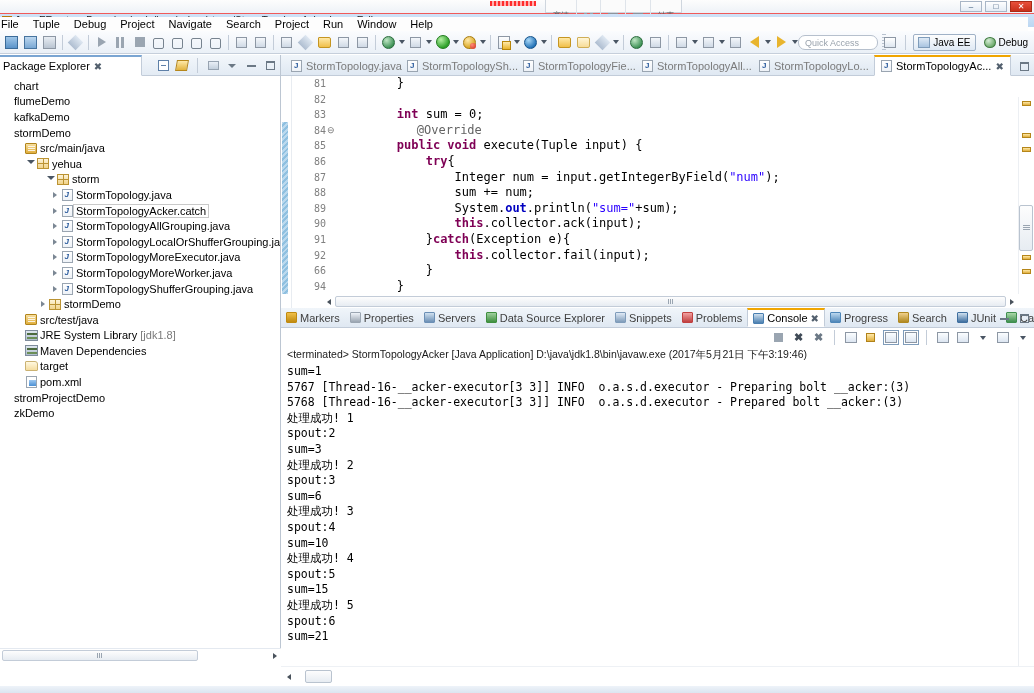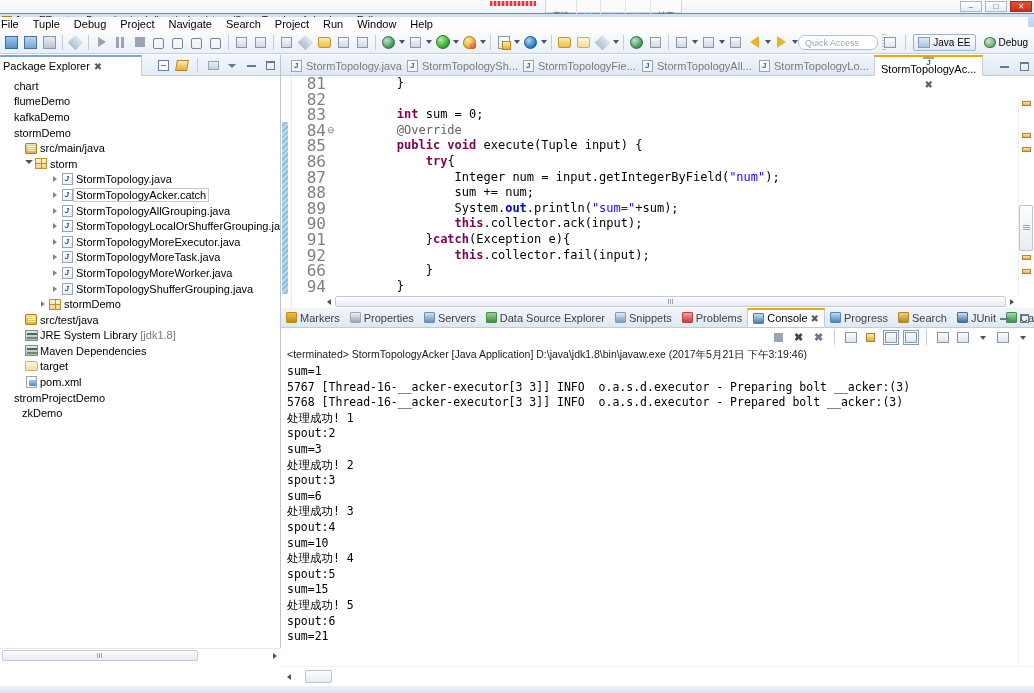--- a/index.html
+++ b/index.html
@@ -214,29 +214,29 @@
                    border-bottom-color: #fff; border-top: 2px solid #f0a500; }
   .ed-tab .x { font-size: 10px; color: #53606e; }
   .ed-tabtools { position: absolute; right: 3px; top: 4px; display: flex; gap: 6px; align-items: center; }
 
   .code-wrap { position: absolute; top: 21px; left: 0; right: 0; bottom: 0; overflow: hidden; }
   .gutter-ann { position: absolute; left: 0; top: 0; width: 11px; height: 100%; background: #fff;
                 border-right: 1px solid #e8ecf1; }
   .gutter-ann .changebar { position: absolute; left: 1px; width: 6px;
      background: repeating-linear-gradient(135deg,#bcd9ee 0 2px,#8fc0e0 2px 4px); }
   .linenos { position: absolute; left: 11px; top: 0; width: 34px; text-align: right;
-             font-family: "DejaVu Sans Mono", monospace; font-size: 16px; color: #808080; }
+             font-family: "DejaVu Sans Mono", monospace; font-size: 10px; color: #808080; }
   .fold-col { position: absolute; left: 46px; top: 0; width: 10px; }
   .code { position: absolute; left: 58px; top: 0; right: 24px;
           font-family: "DejaVu Sans Mono", monospace; font-size: 12px;
           white-space: pre; line-height: 15.6px; }
   .linenos div { line-height: 15.6px; height: 15.6px; }
   .kw { color: #7f0055; font-weight: bold; }
   .str { color: #2a00ff; }
-  .ann { color: #646464; }
+  .ann { color: #646464; margin-left: 20px; }
   .fld { color: #0000c0; font-weight: bold; }
   .ed-vscroll { position: absolute; right: 0; top: 21px; width: 16px; bottom: 14px; background: #fff;
                 border-left: 1px solid #eceff3; }
   .ed-vthumb { position: absolute; right: 1px; top: 108px; width: 14px; height: 46px;
     background: linear-gradient(#fdfdfd,#e7ecf2); border: 1px solid #b9c3cf; border-radius: 2px;
     display:flex;align-items:center;justify-content:center; }
   .ed-mark { position: absolute; right: 3px; width: 9px; height: 5px; }
   .ed-hscroll { position: absolute; left: 42px; right: 16px; bottom: 0; height: 13px;
      display: flex; align-items: center; }
   .ed-hthumb { flex: 1; height: 11px; background: linear-gradient(#fdfdfd,#e7ecf2);
@@ -516,21 +516,30 @@
           <span class="ti" style="width: 0px;"></span>
           <span class="tlabel">stormDemo</span>
         </div>
         <div class="trow" style="padding-left: 14px;">
           <span class="arr"></span>
           <span class="ti">
             <i class="i-pkgroot"></i>
           </span>
           <span class="tlabel">src/main/java</span>
         </div>
-        <div class="trow" style="padding-left: 24px;">
+        <div class="trow" style="padding-left: 26px;">
+          <span class="arr open">
+            <i></i>
+          </span>
+          <span class="ti">
+            <i class="i-pkg"></i>
+          </span>
+          <span class="tlabel">yehua</span>
+        </div>
+        <div class="trow" style="padding-left: 46px;">
           <span class="arr open">
             <i></i>
           </span>
           <span class="ti">
             <i class="i-pkg"></i>
           </span>
           <span class="tlabel">storm</span>
         </div>
         <div class="trow" style="padding-left: 50px;">
           <span class="arr">
@@ -577,38 +586,29 @@
           </span>
           <span class="tlabel">StormTopologyMoreExecutor.java</span>
         </div>
         <div class="trow" style="padding-left: 50px;">
           <span class="arr">
             <i></i>
           </span>
           <span class="ti">
             <i class="i-java"></i>
           </span>
-          <span class="tlabel">StormTopologyMoreTask.java</span>
+          <span class="tlabel">StormTopologyMoreWorker.java</span>
         </div>
         <div class="trow" style="padding-left: 50px;">
           <span class="arr">
             <i></i>
           </span>
           <span class="ti">
             <i class="i-java"></i>
           </span>
-          <span class="tlabel">StormTopologyMoreWorker.java</span>
-        </div>
-        <div class="trow" style="padding-left: 50px;">
-          <span class="arr">
-            <i></i>
-          </span>
-          <span class="ti">
-            <i class="i-java"></i>
-          </span>
           <span class="tlabel">StormTopologyShufferGrouping.java</span>
         </div>
         <div class="trow" style="padding-left: 38px;">
           <span class="arr">
             <i></i>
           </span>
           <span class="ti">
             <i class="i-pkg"></i>
           </span>
           <span class="tlabel">stormDemo</span>
@@ -646,21 +646,21 @@
           <span class="ti">
             <i class="i-xml"></i>
           </span>
           <span class="tlabel">pom.xml</span>
         </div>
         <div class="trow" style="padding-left: 2px;">
           <span class="arr"></span>
           <span class="ti" style="width: 0px;"></span>
           <span class="tlabel">stromProjectDemo</span>
         </div>
-        <div class="trow" style="padding-left: 10px;">
+        <div class="trow" style="padding-left: 2px;">
           <span class="arr"></span>
           <span class="ti" style="width: 0px;"></span>
           <span class="tlabel">zkDemo</span>
         </div>
       </div>
     <div class="sb-hscroll">
       <div class="hs-track">
         <div class="hs-thumb">
             <i class="hs-grip"></i>
           </div>
@@ -694,21 +694,21 @@
           <span>StormTopologyFie...</span>
         </div>
         <div class="ed-tab" style="left: 355px;">
           <span class="i-java"></span>
           <span>StormTopologyAll...</span>
         </div>
         <div class="ed-tab" style="left: 472px;">
           <span class="i-java"></span>
           <span>StormTopologyLo...</span>
         </div>
-        <div class="ed-tab active" style="left: 593px; flex-direction: column;">
+        <div class="ed-tab active" style="left: 593px;">
           <span class="i-java"></span>
           <span>StormTopologyAc...</span>
           <span class="x">✖</span>
         </div>
       </div>
     <div class="code-wrap">
       <div class="gutter-ann">
         <div class="changebar" style="top:46px;height:172px;"></div>
       </div>
       <div class="linenos" id="linenos">

